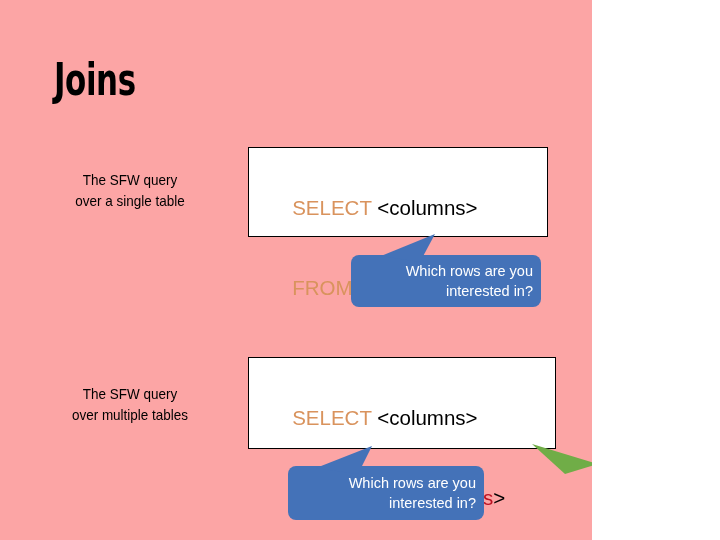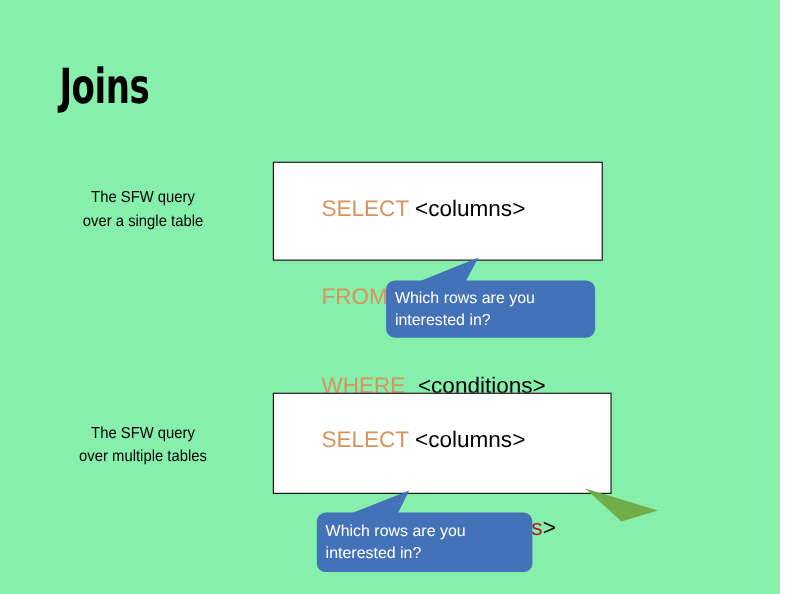--- a/index.html
+++ b/index.html
@@ -6,23 +6,23 @@
   html, body {
     margin: 0;
     padding: 0;
     background: #ffffff;
   }
   body {
     font-family: "Liberation Sans", sans-serif;
   }
   #slide {
     position: relative;
-    width: 709px;
+    width: 592px;
     height: 540px;
-    background: #86efac;
+    background: #fca5a5;
     overflow: hidden;
   }
 
   
   #slide-title {
     position: absolute;
     left: 54px;
     top: 58px;
     font-family: "DejaVu Sans Condensed", "Liberation Sans Narrow", "Liberation Sans", sans-serif;
     font-size: 44px;
@@ -49,21 +49,21 @@
   }
   #label-single { left: 30px; top: 170px; }
   #label-multi  { left: 30px; top: 384px; }
 
   
   .sql-box {
     position: absolute;
     box-sizing: border-box;
     border: 1.6px solid #000000;
     background: #ffffff;
-    padding: 2px 0 10px 9px;
+    padding: 20px 0 10px 9px;
   }
   #sql-box-1 { left: 248px; top: 147px; width: 300px; height: 90px; }
   #sql-box-2 { left: 248px; top: 357px; width: 308px; height: 92px; }
 
   .sql-line {
     font-family: "Liberation Sans", sans-serif;
     font-size: 20.5px;
     line-height: 1.31;
     color: #000000;
     white-space: pre;
@@ -80,21 +80,21 @@
     position: absolute;
     box-sizing: border-box;
     border-radius: 8px;
     color: #ffffff;
     font-family: "Liberation Sans", sans-serif;
     font-size: 14.5px;
     line-height: 1.38;
     text-align: center;
     display: flex;
     flex-direction: column;
-    align-items: flex-start;
+    align-items: flex-end;
     justify-content: center;
     padding: 4px 8px;
   }
   .callout-blue  { background: #4472B8; }
   .callout-green { background: #70AD47; }
 
   #callout-1 { left: 351px; top: 255px; width: 190px; height: 52px; }
   #callout-2 { left: 288px; top: 466px; width: 196px; height: 54px; }
   #callout-3 { left: 526px; top: 462px; width: 168px; height: 54px; }
 

